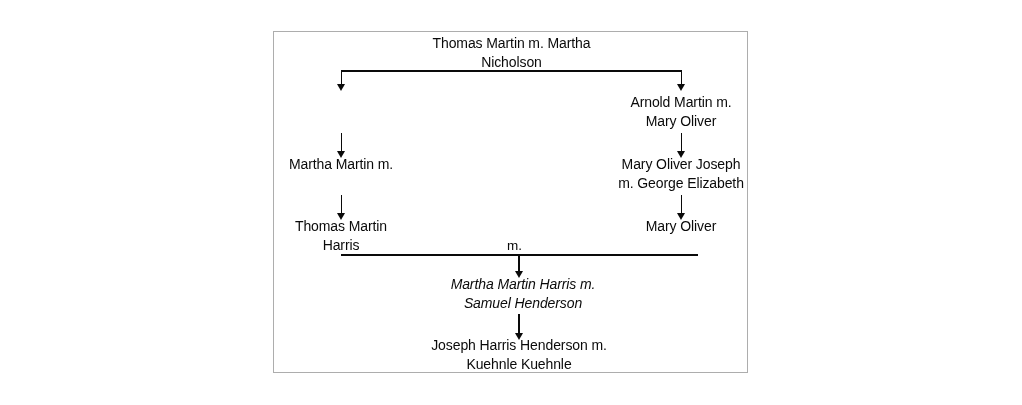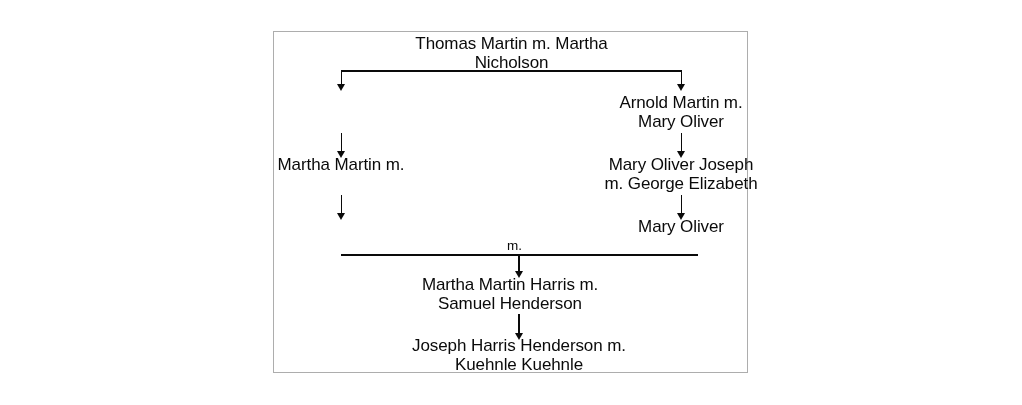--- a/index.html
+++ b/index.html
@@ -32,21 +32,21 @@
     border: 1px solid #adadad;
     background: #ffffff;
     box-sizing: border-box;
   }
 
   
   .node {
     position: absolute;
     text-align: center;
     font-family: "Liberation Sans", sans-serif;
-    font-size: 17px;
+    font-size: 14px;
     line-height: 19px;
     color: #0a0a0a;
     white-space: nowrap;
     letter-spacing: -0.1px;
   }
   .node .line {
     display: block;
   }
 
   
@@ -120,20 +120,24 @@
 
     <div class="node" style="left:-33px; top:123px; width:200px;">
       <span class="line">Martha Martin m.</span>
     </div>
 
     <div class="arrow" style="left:62.5px; top:163px; width:10px; height:25px;">
       <span class="stem" style="height:18px;"></span>
       <span class="head"></span>
     </div>
 
+    <div class="node" style="left:-33px; top:185px; width:200px;">
+      <span class="line">Thomas Martin</span>
+      <span class="line">Harris</span>
+    </div>
 
     <div class="node" style="left:307px; top:61px; width:200px;">
       <span class="line">Arnold Martin m.</span>
       <span class="line">Mary Oliver</span>
     </div>
 
     <div class="arrow" style="left:402.5px; top:101px; width:10px; height:25px;">
       <span class="stem" style="height:18px;"></span>
       <span class="head"></span>
     </div>
@@ -154,21 +158,21 @@
 
     <div class="marriage-label" style="left:233px; top:204px;">m.</div>
 
     <div class="hbar" style="left:67px; top:222px; width:357px; height:2px;"></div>
 
     <div class="arrow" style="left:240px; top:222px; width:10px; height:24px;">
       <span class="stem" style="height:17px;"></span>
       <span class="head"></span>
     </div>
 
-    <div class="node" style="left:116px; top:243px; width:240px;">
+    <div class="node" style="left:129px; top:243px; width:240px;font-style:italic;">
       <span class="line">Martha Martin Harris m.</span>
       <span class="line">Samuel Henderson</span>
     </div>
 
     <div class="arrow" style="left:240px; top:282px; width:10px; height:26px;">
       <span class="stem" style="height:19px;"></span>
       <span class="head"></span>
     </div>
 
     <div class="node" style="left:115px; top:304px; width:260px;">

